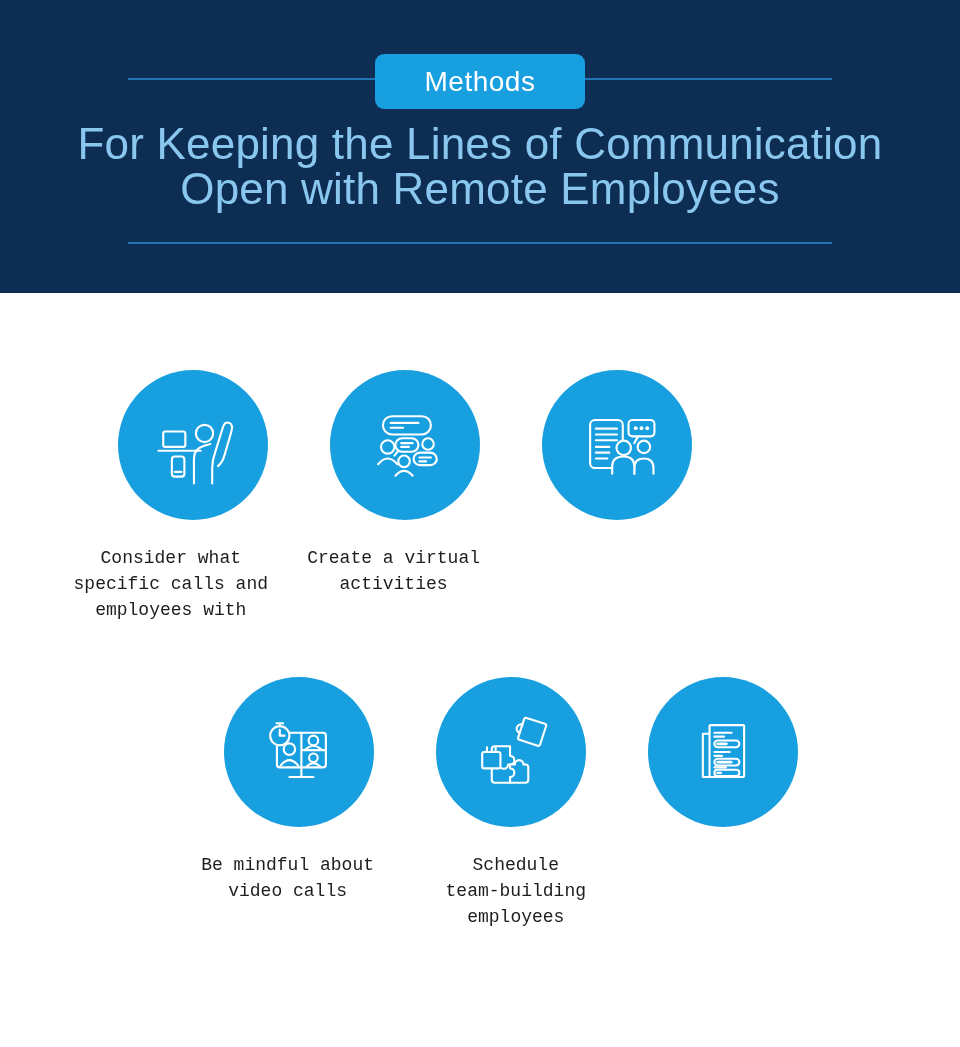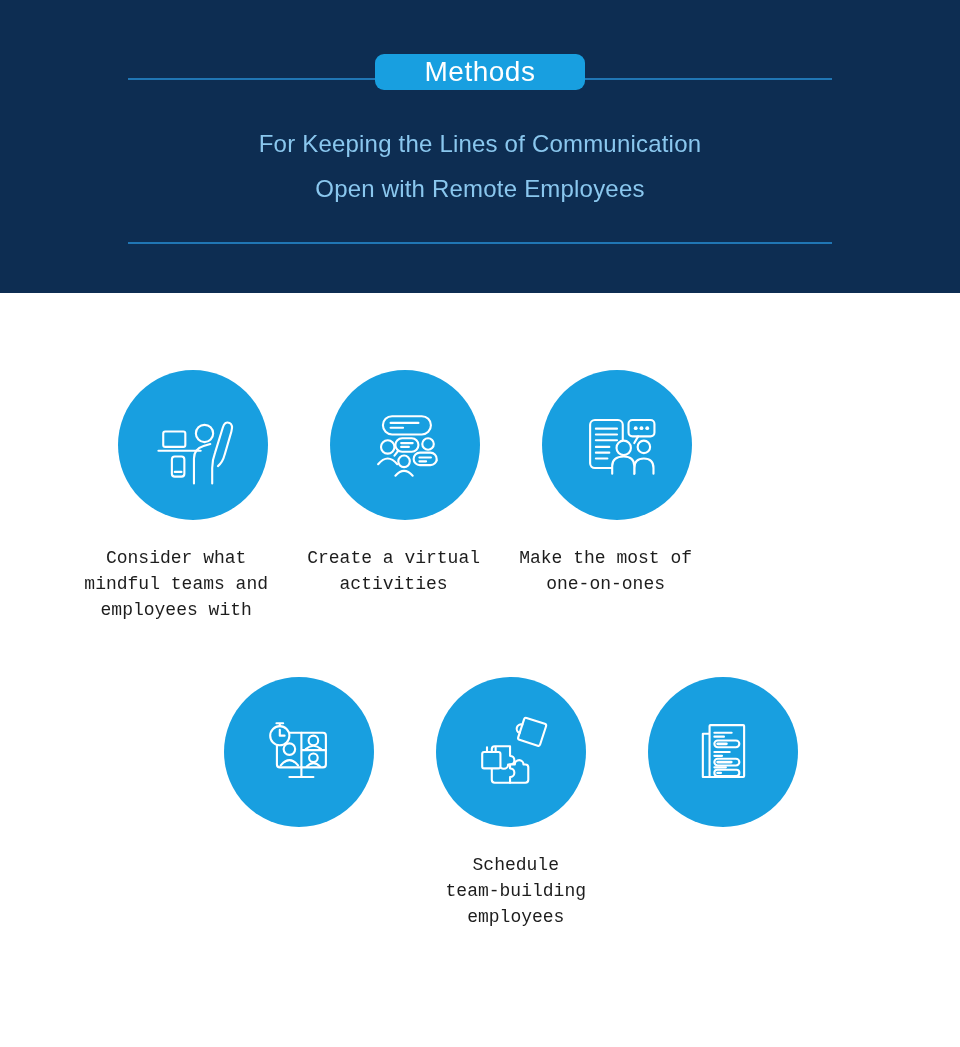--- a/index.html
+++ b/index.html
@@ -17,29 +17,29 @@
     background:var(--page-bg);
     font-family:"Liberation Sans","DejaVu Sans",sans-serif;
   }
   
   .hero{position:relative;height:293px;background:var(--navy);}
   .hline{position:absolute;left:128px;width:704px;height:2px;background:var(--divider);}
   .hline-top{top:78px;}
   .hline-bottom{top:242px;}
   .badge{
     position:absolute;top:54px;left:50%;transform:translateX(-50%);
-    height:36px;min-width:210px;padding:0 36px;
+    height:55px;min-width:210px;padding:0 36px;
     background:var(--blue);border-radius:9px;
     display:flex;align-items:center;justify-content:center;
     color:#fff;font-size:28px;font-weight:400;letter-spacing:.5px;z-index:2;
   }
   .title{
     position:absolute;top:121px;left:0;right:0;margin:0;
     text-align:center;color:var(--light-blue);
-    font-size:24px;line-height:45px;font-weight:400;letter-spacing:.2px;
+    font-size:44px;line-height:45px;font-weight:400;letter-spacing:.2px;
   }
   .title span{display:block;}
   
   .row{display:flex;}
   .row1{margin-left:56px;width:848px;padding-top:77px;}
   .row2{margin-left:162px;width:636px;margin-top:54px;}
   .method{width:212px;display:flex;flex-direction:column;align-items:flex-end;font-family:Liberation Mono, monospace;}
   .circle{
     width:150px;height:150px;border-radius:50%;background:var(--blue);
     display:flex;align-items:center;justify-content:center;flex:0 0 auto;
@@ -85,21 +85,21 @@
             <path d="M14,56 H58"></path>
             <rect x="28" y="62" width="13" height="21" rx="3"></rect>
             <path d="M31,78 H38"></path>
             <circle cx="62" cy="38" r="9"></circle>
             <path d="M51,90 V64 Q51,54 61,51 L68,49"></path>
             <path d="M70,90 V74 Q70,66 73,58 L81,32 Q83,25 88,27 Q92,29 90,36 L83,60 Q81,68 76,72"></path>
           </svg>
         </div>
         <p class="caption">
           <span>Consider what</span>
-          <span>mindful teams and</span>
+          <span>specific calls and</span>
           <span>employees with</span>
         </p>
       </div>
 
 
       <div class="method">
         <div class="circle">
           <svg viewBox="0 0 100 100">
             <rect x="27" y="20" width="50" height="19" rx="9.5"></rect>
             <path d="M35,27 H64 M35,32 H48"></path>
@@ -131,24 +131,20 @@
             <circle class="dot" cx="69.5" cy="32.5" r="2"></circle>
             <circle class="dot" cx="75.5" cy="32.5" r="2"></circle>
             <circle class="dot" cx="81.5" cy="32.5" r="2"></circle>
             <path d="M72,41 l-4,7"></path>
             <circle cx="78" cy="52" r="6.5"></circle>
             <path d="M68,80 V74 Q68,64 78,64 Q88,64 88,74 V80"></path>
             <circle cx="57" cy="53" r="7.5" class="mask"></circle>
             <path d="M45,80 V72 Q45,62 57,62 Q68,62 68,72 V80" class="mask"></path>
           </svg>
         </div>
-        <p class="caption">
-          <span>Make the most of</span>
-          <span>one-on-ones</span>
-        </p>
       </div>
 
     </div>
 
     <div class="row row2">
 
       <div class="method">
         <div class="circle">
           <svg viewBox="0 0 100 100">
             <rect x="27" y="30" width="51" height="36" rx="3"></rect>
@@ -158,20 +154,24 @@
             <path d="M31,64 Q40,53 49,64"></path>
             <circle cx="65" cy="38" r="5"></circle>
             <path d="M57,47 Q65,40 73,47"></path>
             <circle cx="65" cy="56" r="4.5"></circle>
             <path d="M58,65 Q65,58 72,65"></path>
             <circle cx="30" cy="33" r="10" class="mask"></circle>
             <path d="M30,33 V27 M30,33 H35"></path>
             <path d="M30,23 V20 M26.5,20 H33.5"></path>
           </svg>
         </div>
+        <p class="caption">
+          <span>Be mindful about</span>
+          <span>video calls</span>
+        </p>
       </div>
 
       <div class="method">
         <div class="circle">
           <svg viewBox="0 0 100 100">
             <g transform="rotate(18 72 29)">
               <rect x="60" y="17" width="24" height="24" rx="2"></rect>
               <path d="M60,25 a4.5,4.5 0 0 0 0,9"></path>
             </g>
             <path d="M33,44 H49 V54 a4.5,4.5 0 0 1 0,9 H54 a4.5,4.5 0 0 1 9,0 H65 Q68,63 68,66 V79 Q68,82 65,82 H33 Q30,82 30,79 V47 Q30,44 33,44 Z"></path>

